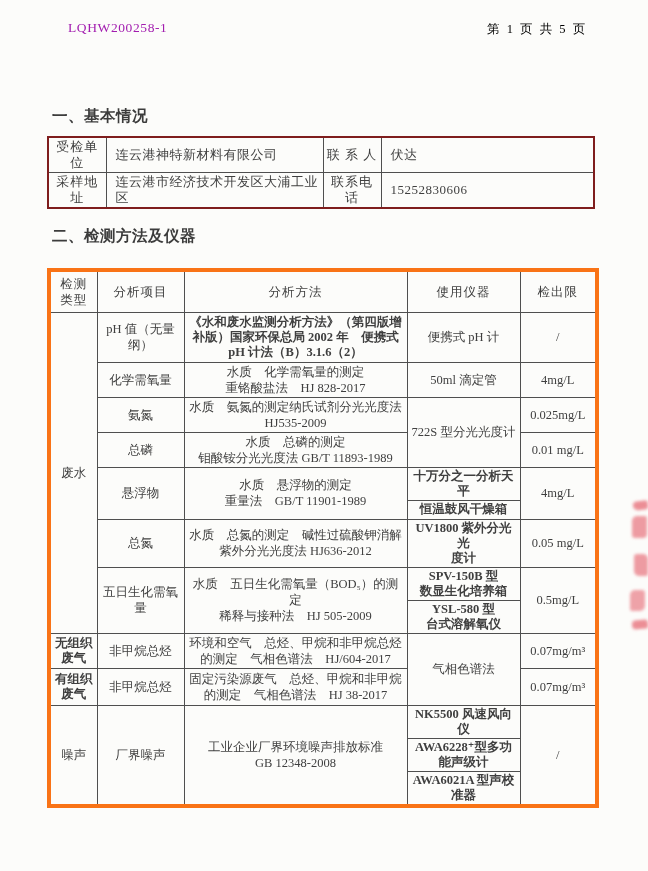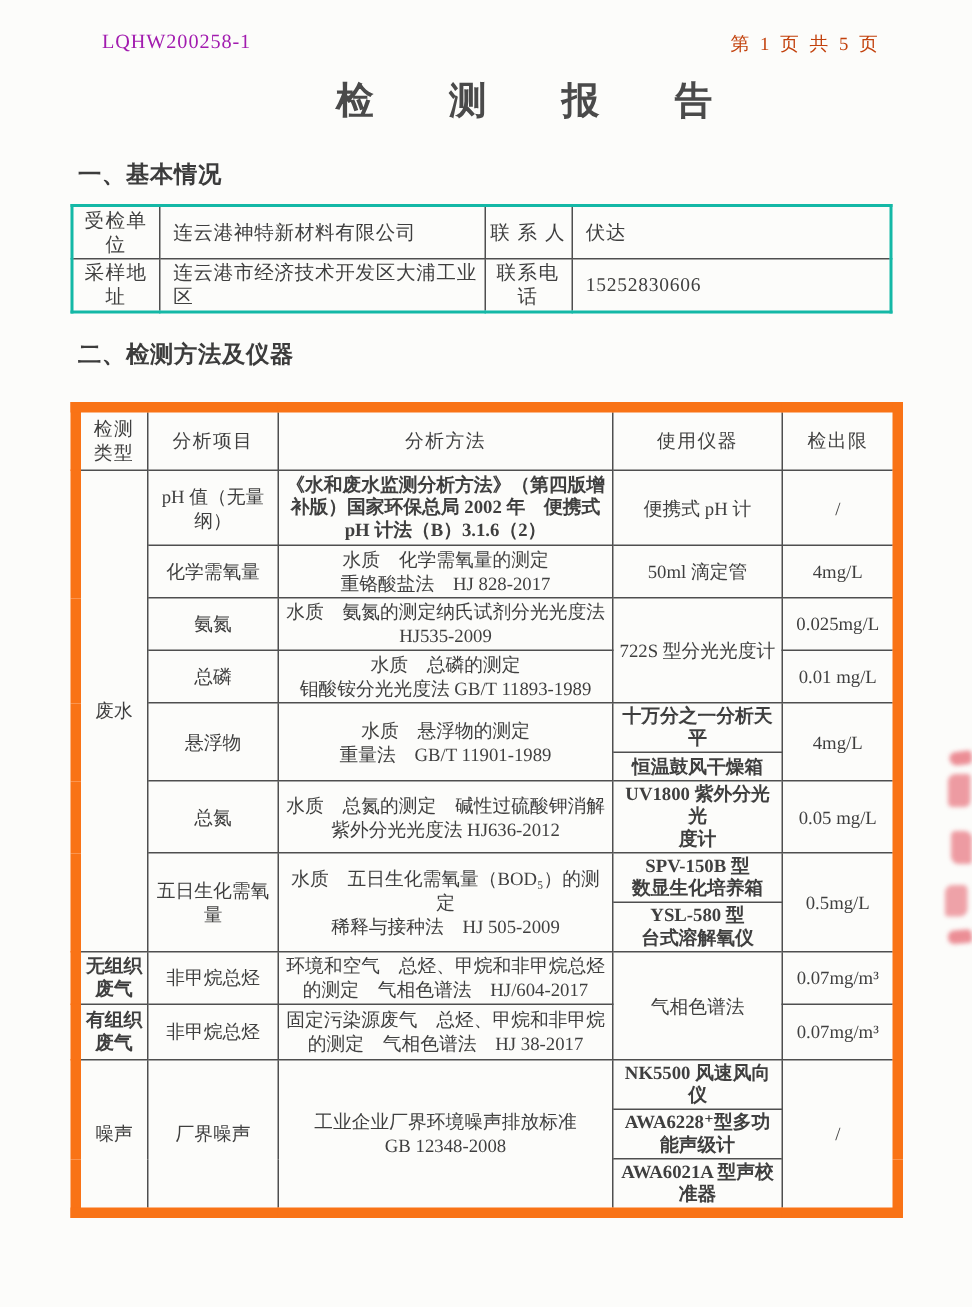--- a/index.html
+++ b/index.html
@@ -9,40 +9,40 @@
     font-family:"Liberation Serif","DejaVu Serif",serif;
   }
   #page{
     position:relative;width:648px;height:871px;overflow:hidden;
     background:#fcfcfa;
     color:#424242;
   }
   .abs{position:absolute;}
   
   .doc-code{left:68px;top:20px;font-size:13.5px;letter-spacing:.6px;color:#a21caf;}
-  .page-ind{left:487px;top:21px;font-size:12.5px;letter-spacing:2px;color:#c2410c;}
+  .page-ind{left:487px;top:21px;font-size:12.5px;letter-spacing:2px;color:#000000;}
   .report-title{left:224px;top:50px;font-size:25px;font-weight:600;letter-spacing:22px;color:#4a4a4a;white-space:nowrap;}
   .sec-heading{font-size:15.5px;font-weight:700;color:#3c3c3c;letter-spacing:.5px;}
   #h1{left:52px;top:106px;}
   #h2{left:52px;top:226px;}
 
   
   table{border-collapse:collapse;table-layout:fixed;background:transparent;}
   #t1{left:47px;top:136px;}
   #t2{left:47px;top:268px;}
   td,th{
     border:1px solid #4f4f4f;
     font-size:12.5px;font-weight:400;
     color:#3f3f3f;
     text-align:center;vertical-align:middle;
     padding:1px 2px;line-height:16px;
     overflow:hidden;
   }
-  #t1{border:2px solid #14b8a6;font-family:Liberation Serif, serif;}
-  #t2{border:7px solid #f97316;}
+  #t1{border:2px solid #7f1d1d;font-family:Liberation Serif, serif;}
+  #t2{border:4px solid #f97316;}
   #t1 td{font-size:13px;}
   .lbl{letter-spacing:1px;}
   .val{text-align:left;padding-left:9px;letter-spacing:.5px;}
   .pre{white-space:pre-line;}
   th{font-weight:400;letter-spacing:1px;}
   .tight{line-height:15px;font-weight:bold;}
 
   
   .stamp{position:absolute;background:#e8737d;filter:blur(1.4px);opacity:.8;}
   .s1{left:633px;top:501px;width:15px;height:9px;border-radius:4px 2px 3px 5px;transform:rotate(-7deg);}
@@ -51,21 +51,20 @@
   .s4{left:630px;top:590px;width:15px;height:21px;border-radius:5px 3px 5px 2px;opacity:.65;}
   .s5{left:632px;top:620px;width:16px;height:9px;border-radius:4px 3px 2px 4px;transform:rotate(-5deg);}
 </style>
 </head>
 <body>
 
 <div id="page">
 
   <div class="abs doc-code">LQHW200258-1</div>
   <div class="abs page-ind">第 1 页 共 5 页</div>
-  <div class="abs report-title">检 测 报 告</div>
 
   <div class="abs sec-heading" id="h1">一、基本情况</div>
 
   <table class="abs" id="t1">
     <colgroup>
         <col style="width:58px">
         <col style="width:217px">
         <col style="width:58px">
         <col style="width:213px">
       </colgroup>

